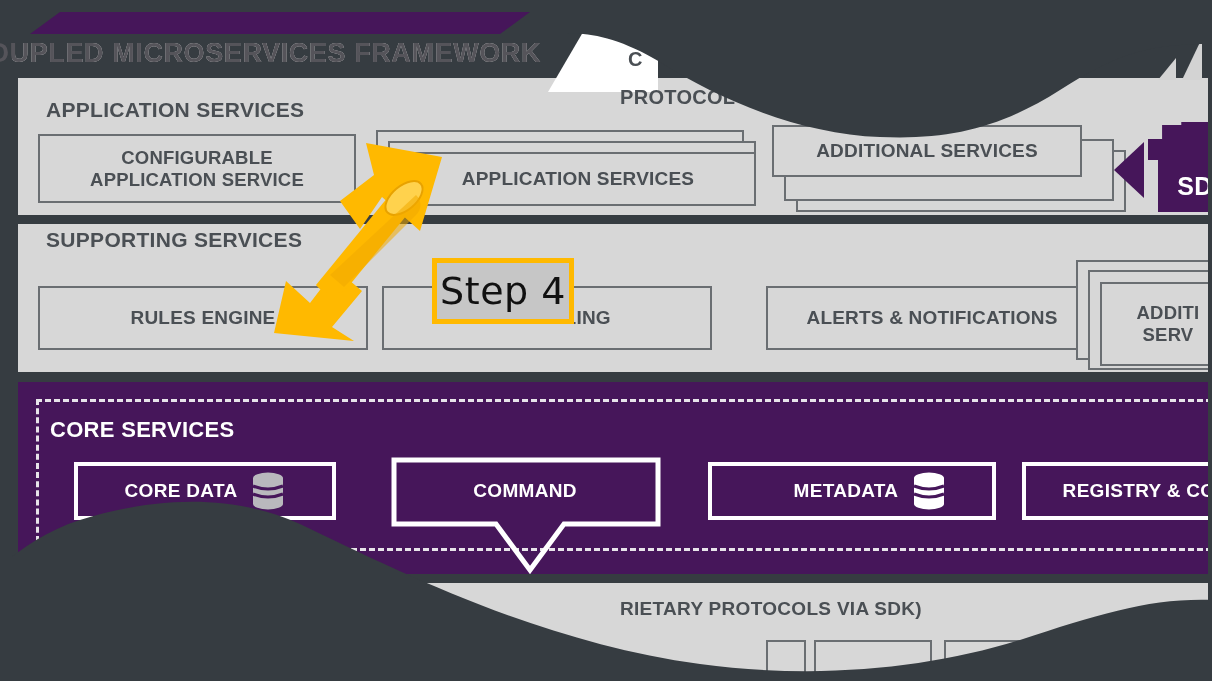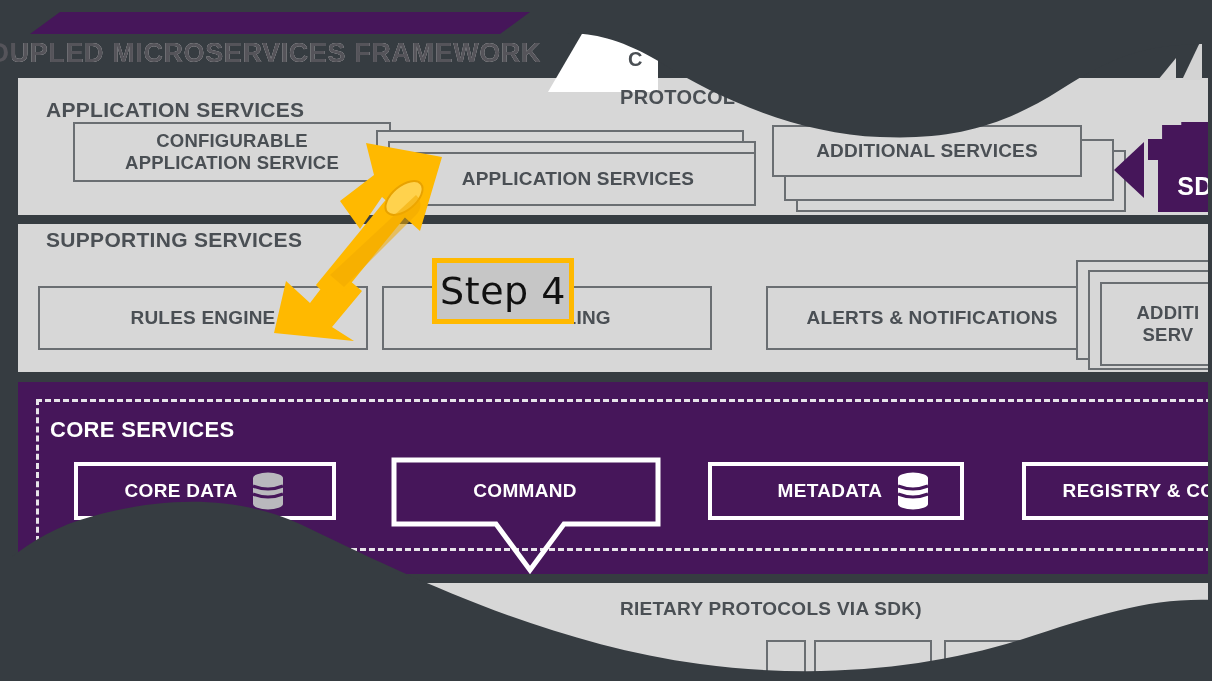--- a/index.html
+++ b/index.html
@@ -176,21 +176,21 @@
     <div class="hdr-purple"></div>
     <div class="hdr-title">OUPLED MICROSERVICES FRAMEWORK</div>
 
     <div class="panel" style="left:18px; top:78px; width:1194px; height:137px;"></div>
 
     <div class="fold" style="left:548px; top:28px; width:110px; height:64px;
                 clip-path:polygon(34% 0, 100% 0, 100% 100%, 0 100%);"></div>
 
     <div class="panel-title" style="left:46px; top:98px;">APPLICATION SERVICES</div>
 
-    <div class="svc-box two-line" style="left:38px; top:122px; width:318px; height:60px; flex-direction:column;margin-left:35px;">
+    <div class="svc-box two-line" style="left:38px; top:134px; width:318px; height:69px; flex-direction:column;">
       <span>CONFIGURABLE</span>
       <span>APPLICATION SERVICE</span>
     </div>
 
     <div class="stack-l" style="left:376px; top:130px; width:368px; height:62px;"></div>
     <div class="stack-l" style="left:388px; top:141px; width:368px; height:62px;"></div>
     <div class="svc-box" style="left:400px; top:152px; width:356px; height:54px;">
       <span>APPLICATION SERVICES</span>
     </div>
 
@@ -256,21 +256,21 @@
       </svg>
     </div>
 
     <div class="core-box" style="left:396px; top:462px; width:258px; height:58px;">
       <span class="lbl">COMMAND</span>
     </div>
     <svg style="position:absolute; left:392px; top:458px; overflow:visible;" width="270" height="120" viewBox="0 0 270 120">
       <path d="M2 2 L266 2 L266 66 L172 66 L138 112 L104 66 L2 66 Z" fill="none" stroke="#ffffff" stroke-width="5"></path>
     </svg>
 
-    <div class="core-box" style="left:708px; top:462px; width:256px; height:58px;
+    <div class="core-box" style="left:708px; top:462px; width:288px; height:58px;
                 border:4px solid #ffffff;padding-left:36px;">
       <span class="lbl">METADATA</span>
       <svg class="db-icon" width="34" height="38" viewBox="0 0 34 38">
         <ellipse cx="17" cy="6" rx="15" ry="5.4" fill="#ffffff"></ellipse>
         <rect x="2" y="6" width="30" height="26" fill="#ffffff"></rect>
         <ellipse cx="17" cy="32" rx="15" ry="5.4" fill="#ffffff"></ellipse>
         <path d="M2 14 q15 6 30 0" stroke="#46165a" stroke-width="3.2" fill="none"></path>
         <path d="M2 22 q15 6 30 0" stroke="#46165a" stroke-width="3.2" fill="none"></path>
       </svg>
     </div>

